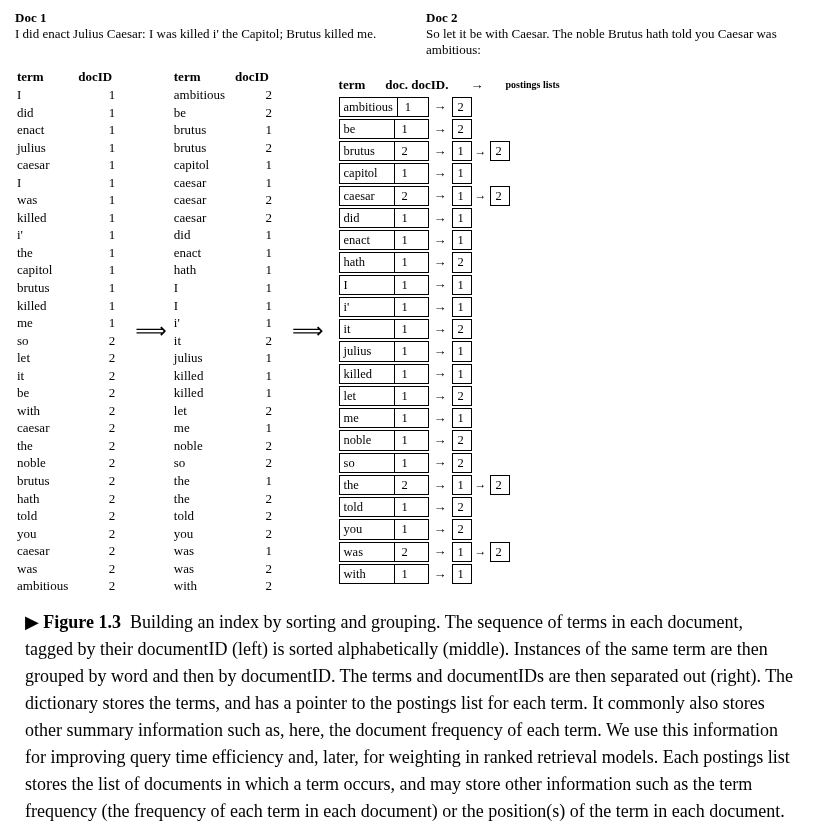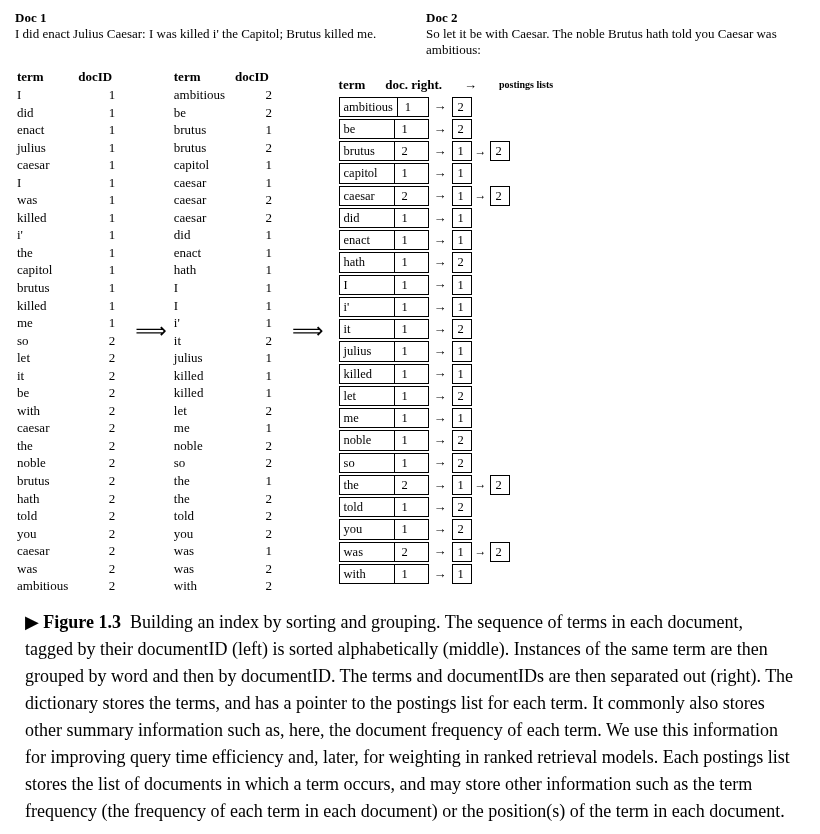--- a/index.html
+++ b/index.html
@@ -407,21 +407,21 @@
           </tr>
         </tbody>
     </table>
   </div>
 
   <div class="big-arrow">⟹</div>
 
   <div class="right-section">
     <div class="postings-header">
       <span>term</span>
-      <span>doc. right.</span>
+      <span>doc. docID.</span>
       <span style="margin:0 2px;">→</span>
       <span class="postings-label">postings lists</span>
     </div>
     <div id="postings-rows">
         <div class="postings-row">
           <span class="term-box">
             <span class="term-name">ambitious</span>
             <span class="term-freq">1</span>
           </span>
           <span class="arrow-sym">→</span>

